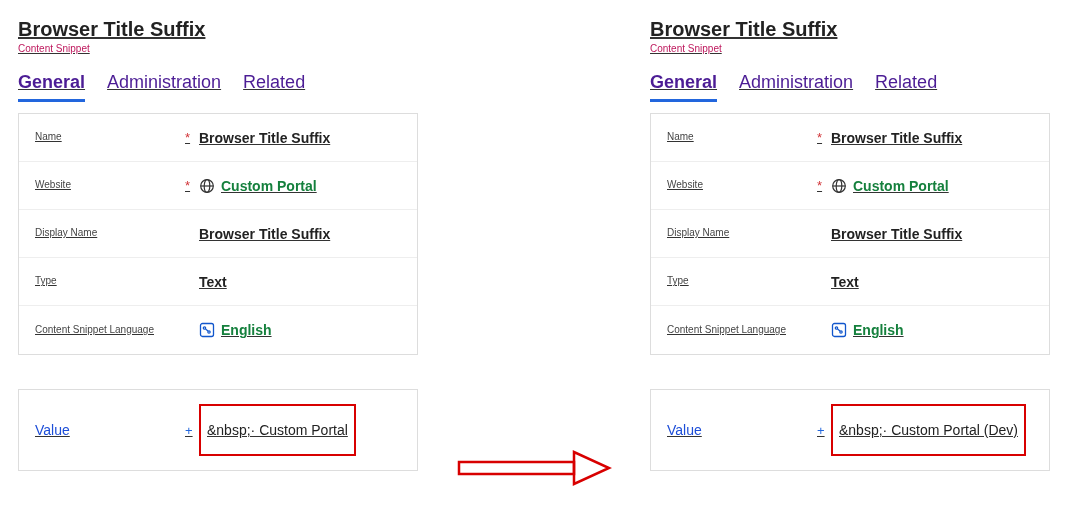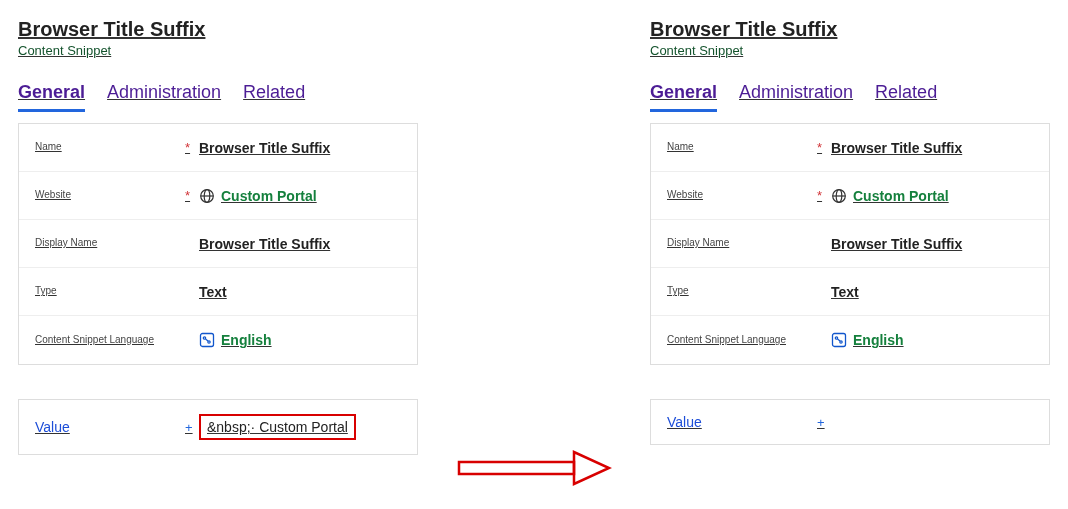--- a/index.html
+++ b/index.html
@@ -28,23 +28,23 @@
     position: relative;
     height: 460px;
   }
   h1.title {
     font-size: 20px;
     font-weight: 600;
     margin: 0 0 2px 0;
     color: #222;
   }
   .subtitle {
-    font-size: 13px;
-    color: #14532d;
-    margin-bottom: 20px;
+    font-size: 10px;
+    color: #be185d;
+    margin-bottom: 14px;
   }
   .tabs {
     display: flex;
     gap: 22px;
     border-bottom: 1px solid transparent;
     margin-bottom: 10px;
   }
   .tab {
     padding: 4px 0 6px 0;
     font-size: 18px;
@@ -113,21 +113,21 @@
     color: #1d4ed8;
   }
   .value-section .plus {
     width: 14px;
     flex: none;
     color: #2266dd;
     font-size: 13px;
   }
   .value-section .valbox {
     border: 2px solid #d80000;
-    padding: 3px 6px;
+    padding: 16px 6px;
     color: #222;
     font-size: 14px;
     display: inline-block;
   }
 
   .arrow-wrap {
     position: absolute;
     left: 50%;
     top: 430px;
     transform: translateX(-50%);
@@ -268,16 +268,17 @@
               </svg>
           </span>
           <span class="link">English</span>
         </div>
       </div>
     </div>
 
     <div class="value-section">
       <div class="label">Value</div>
       <div class="plus">+</div>
+      <div class="valbox">&amp;nbsp;· Custom Portal (Dev)</div>
     </div>
   </div>
 
 </div>
 
 </body></html>

